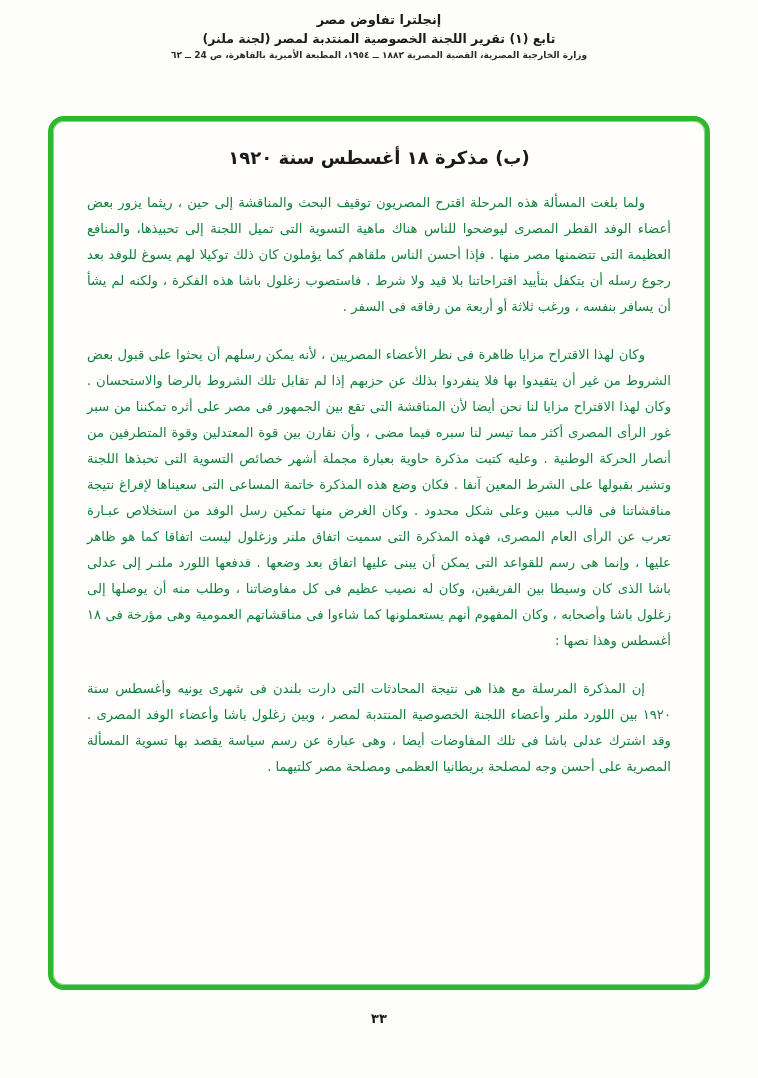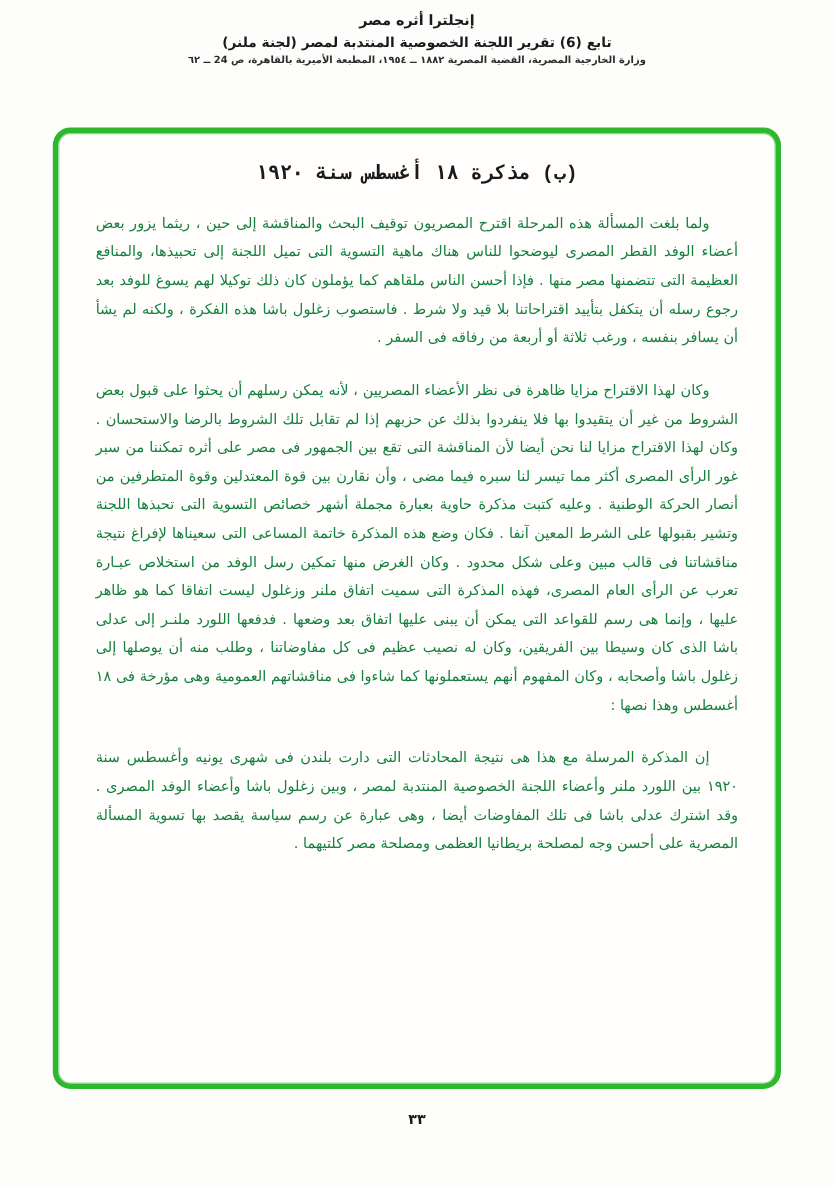--- a/index.html
+++ b/index.html
@@ -50,21 +50,20 @@
     padding: 22px 34px 18px 34px;
     box-shadow: 0 0 0 1px #8fd88f inset;
   }
   .box-title {
     text-align: center;
     font-size: 18px;
     font-weight: bold;
     margin-top: 4px;
     margin-bottom: 22px;
     direction: rtl;
-    font-family: Liberation Mono, monospace;
   }
   .body-text p {
     direction: rtl;
     text-align: justify;
     text-align-last: right;
     font-size: 13.2px;
     line-height: 26px;
     text-indent: 26px;
     color: #15803d;
   }
@@ -80,22 +79,22 @@
     font-size: 13px;
     font-weight: bold;
   }
 </style>
 </head>
 <body>
 
 <div class="page">
 
   <div class="header">
-    <div class="header-line1">إنجلترا أثره مصر</div>
-    <div class="header-line2">تابع (6) تقرير اللجنة الخصوصية المنتدبة لمصر (لجنة ملنر)</div>
+    <div class="header-line1">إنجلترا تفاوض مصر</div>
+    <div class="header-line2">تابع (١) تقرير اللجنة الخصوصية المنتدبة لمصر (لجنة ملنر)</div>
     <div class="header-line3">وزارة الخارجية المصرية، القضية المصرية ١٨٨٢ ــ ١٩٥٤، المطبعة الأميرية بالقاهرة، ص 24 ــ ٦٢</div>
   </div>
 
   <div class="green-box">
     <div class="box-title">(ب) مذكرة ١٨ أغسطس سنة ١٩٢٠</div>
     <div class="body-text">
       <p>ولما بلغت المسألة هذه المرحلة اقترح المصريون توقيف البحث والمناقشة إلى حين ، ريثما يزور بعض أعضاء الوفد القطر المصرى ليوضحوا للناس هناك ماهية التسوية التى تميل اللجنة إلى تحبيذها، والمنافع العظيمة التى تتضمنها مصر منها . فإذا أحسن الناس ملقاهم كما يؤملون كان ذلك توكيلا لهم يسوغ للوفد بعد رجوع رسله أن يتكفل بتأييد اقتراحاتنا بلا قيد ولا شرط . فاستصوب زغلول باشا هذه الفكرة ، ولكنه لم يشأ أن يسافر بنفسه ، ورغب ثلاثة أو أربعة من رفاقه فى السفر .</p>
       <p>وكان لهذا الاقتراح مزايا ظاهرة فى نظر الأعضاء المصريين ، لأنه يمكن رسلهم أن يحثوا على قبول بعض الشروط من غير أن يتقيدوا بها فلا ينفردوا بذلك عن حزبهم إذا لم تقابل تلك الشروط بالرضا والاستحسان . وكان لهذا الاقتراح مزايا لنا نحن أيضا لأن المناقشة التى تقع بين الجمهور فى مصر على أثره تمكننا من سبر غور الرأى المصرى أكثر مما تيسر لنا سبره فيما مضى ، وأن نقارن بين قوة المعتدلين وقوة المتطرفين من أنصار الحركة الوطنية . وعليه كتبت مذكرة حاوية بعبارة مجملة أشهر خصائص التسوية التى تحبذها اللجنة وتشير بقبولها على الشرط المعين آنفا . فكان وضع هذه المذكرة خاتمة المساعى التى سعيناها لإفراغ نتيجة مناقشاتنا فى قالب مبين وعلى شكل محدود . وكان الغرض منها تمكين رسل الوفد من استخلاص عبـارة تعرب عن الرأى العام المصرى، فهذه المذكرة التى سميت اتفاق ملنر وزغلول ليست اتفاقا كما هو ظاهر عليها ، وإنما هى رسم للقواعد التى يمكن أن يبنى عليها اتفاق بعد وضعها . فدفعها اللورد ملنـر إلى عدلى باشا الذى كان وسيطا بين الفريقين، وكان له نصيب عظيم فى كل مفاوضاتنا ، وطلب منه أن يوصلها إلى زغلول باشا وأصحابه ، وكان المفهوم أنهم يستعملونها كما شاءوا فى مناقشاتهم العمومية وهى مؤرخة فى ١٨ أغسطس وهذا نصها :</p>
       <p>إن المذكرة المرسلة مع هذا هى نتيجة المحادثات التى دارت بلندن فى شهرى يونيه وأغسطس سنة ١٩٢٠ بين اللورد ملنر وأعضاء اللجنة الخصوصية المنتدبة لمصر ، وبين زغلول باشا وأعضاء الوفد المصرى . وقد اشترك عدلى باشا فى تلك المفاوضات أيضا ، وهى عبارة عن رسم سياسة يقصد بها تسوية المسألة المصرية على أحسن وجه لمصلحة بريطانيا العظمى ومصلحة مصر كلتيهما .</p>
     </div>

